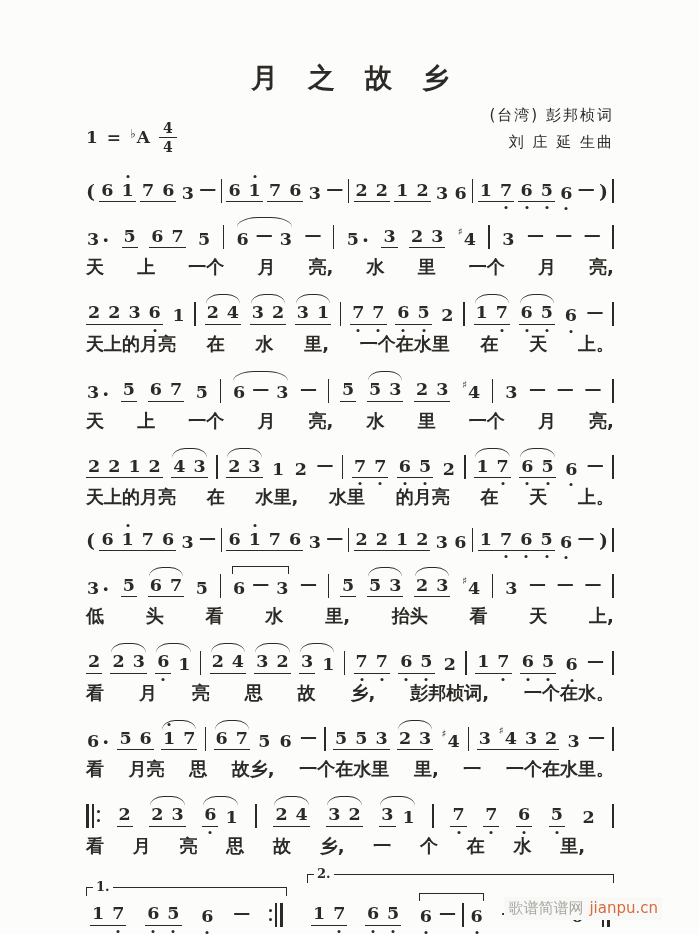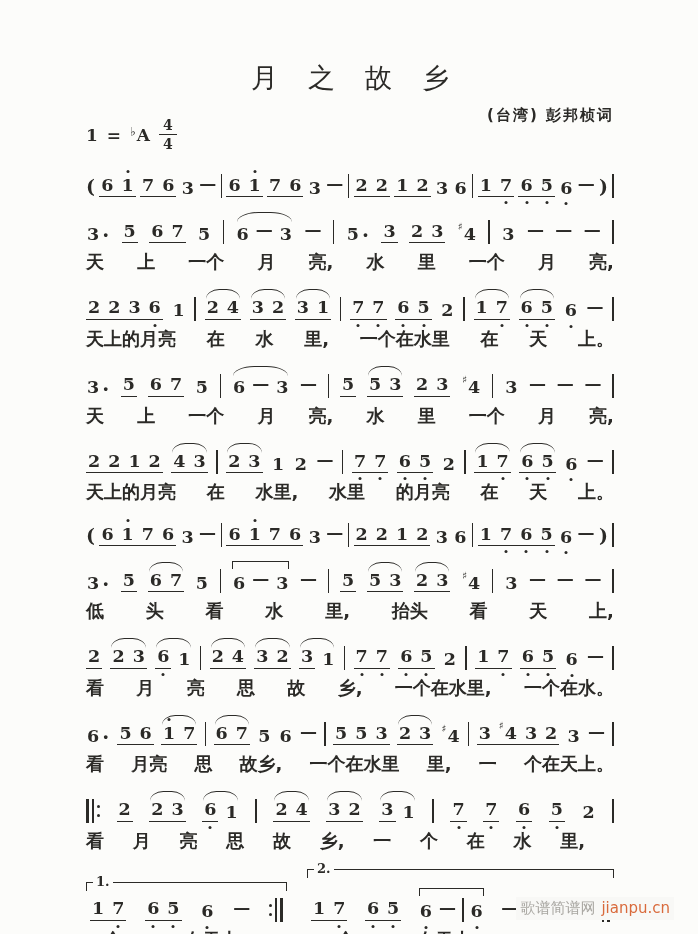--- a/index.html
+++ b/index.html
@@ -8,31 +8,31 @@
     background:#fcfcfa;
     font-family:"DejaVu Serif", serif;
     color:#2b2a27;
   }
   .sheet{position:relative;width:698px;height:934px;}
   .content{position:absolute;left:86px;top:0;width:528px;}
 
   
   .title{
     margin:60px 0 0 0;text-align:center;
-    font-size:27px;font-weight:normal;
+    font-size:27px;font-weight:bold;
     letter-spacing:30px;text-indent:30px;
     font-family:"DejaVu Serif", serif;
   }
   .header-row{display:flex;justify-content:space-between;margin-top:6px;}
   .keysig{display:flex;align-items:center;gap:9px;margin-top:16px;font-size:17px;font-weight:bold;}
   .keysig .flat{font-size:12px;vertical-align:5px;font-style:normal;margin-right:1px;}
   .frac{display:inline-flex;flex-direction:column;align-items:center;font-size:14px;line-height:1;font-weight:bold;}
   .frac .ftop{border-bottom:1.5px solid #2b2a27;padding:0 4px 2px;}
   .frac .fbot{padding-top:2px;}
-  .credits{text-align:right;font-size:15px;font-weight:bold;line-height:1.8;letter-spacing:2px;font-family:"DejaVu Sans", sans-serif;}
+  .credits{text-align:right;font-size:15px;font-weight:normal;line-height:1.8;letter-spacing:2px;font-family:"DejaVu Sans", sans-serif;}
 
   
   .score{margin-top:16px;}
   .system{margin-top:12px;}
   .mline{display:flex;justify-content:space-between;align-items:flex-end;width:528px;min-height:30px;}
   .lyrics{display:flex;justify-content:space-between;width:528px;margin-top:7px;
           font-size:18px;font-weight:bold;font-family:"DejaVu Sans", sans-serif;}
   .syl{white-space:nowrap;}
 
   .note{position:relative;display:inline-flex;align-items:flex-end;font-size:17.5px;font-weight:600;line-height:1;padding:0 1px;}
@@ -60,21 +60,21 @@
   .bar .dots{display:flex;flex-direction:column;justify-content:center;gap:6px;height:24px;}
   .bar .bdot{display:block;width:3px;height:3px;border-radius:50%;background:#2b2a27;}
 
   .volta{position:relative;display:inline-flex;justify-content:space-between;align-items:flex-end;padding:20px 4px 0 4px;}
   .volta + .volta{margin-left:20px;}
   .volta .vtop{position:absolute;top:4px;left:0;right:0;height:8px;
                border-top:1.3px solid #2b2a27;border-left:1.3px solid #2b2a27;border-right:1.3px solid #2b2a27;}
   .volta .vlabel{position:absolute;top:-4px;left:7px;font-size:13px;font-weight:bold;background:#fcfcfa;padding:0 3px;line-height:1.2;}
 
   
-  .watermark{position:absolute;right:24px;bottom:14px;font-size:15px;font-family:"DejaVu Sans", sans-serif;background:#f8f8f6;padding:2px 4px;}
+  .watermark{position:absolute;right:36px;bottom:14px;font-size:15px;font-family:"DejaVu Sans", sans-serif;background:#f8f8f6;padding:2px 4px;}
   .wm-site{color:#a8a6a1;margin-right:6px;}
   .wm-url{color:#d96a3c;}
 </style>
 </head>
 <body>
 
 <div class="sheet">
   <div class="content">
 
     <h1 class="title">月之故乡</h1>
@@ -84,20 +84,21 @@
         <span>1</span>
         <span>=</span>
         <span><i class="flat">♭</i><b>A</b></span>
         <span class="frac">
           <span class="ftop">4</span>
           <span class="fbot">4</span>
         </span>
       </div>
       <div class="credits">
         <div>(台湾) 彭邦桢词</div>
+        <div>刘 庄 延 生曲</div>
       </div>
     </div>
 
     <div id="score" class="score">
         <div class="system">
           <div class="mline">
             <span class="paren">(</span>
             <span class="beam">
               <span class="note">
                 <span class="nv">6</span>
@@ -951,21 +952,21 @@
               <i class="thin"></i>
             </span>
           </div>
           <div class="lyrics">
             <span class="syl">看</span>
             <span class="syl">月</span>
             <span class="syl">亮</span>
             <span class="syl">思</span>
             <span class="syl">故</span>
             <span class="syl">乡,</span>
-            <span class="syl">一个在水里,</span>
+            <span class="syl">彭邦桢词,</span>
             <span class="syl">一个在水。</span>
           </div>
         </div>
         <div class="system">
           <div class="mline">
             <span class="note">
               <span class="nv">6</span>
               <span class="aug">·</span>
             </span>
             <span class="beam">
@@ -1065,21 +1066,21 @@
             </span>
           </div>
           <div class="lyrics">
             <span class="syl">看</span>
             <span class="syl">月亮</span>
             <span class="syl">思</span>
             <span class="syl">故乡,</span>
             <span class="syl">一个在水里</span>
             <span class="syl">里,</span>
             <span class="syl">一</span>
-            <span class="syl">个在天上。</span>
+            <span class="syl">一个在水里。</span>
           </div>
         </div>
         <div class="system">
           <div class="mline">
             <span class="bar">
               <i class="thick"></i>
               <i class="thin"></i>
               <i class="dots">
                 <i class="bdot"></i>
                 <i class="bdot"></i>

